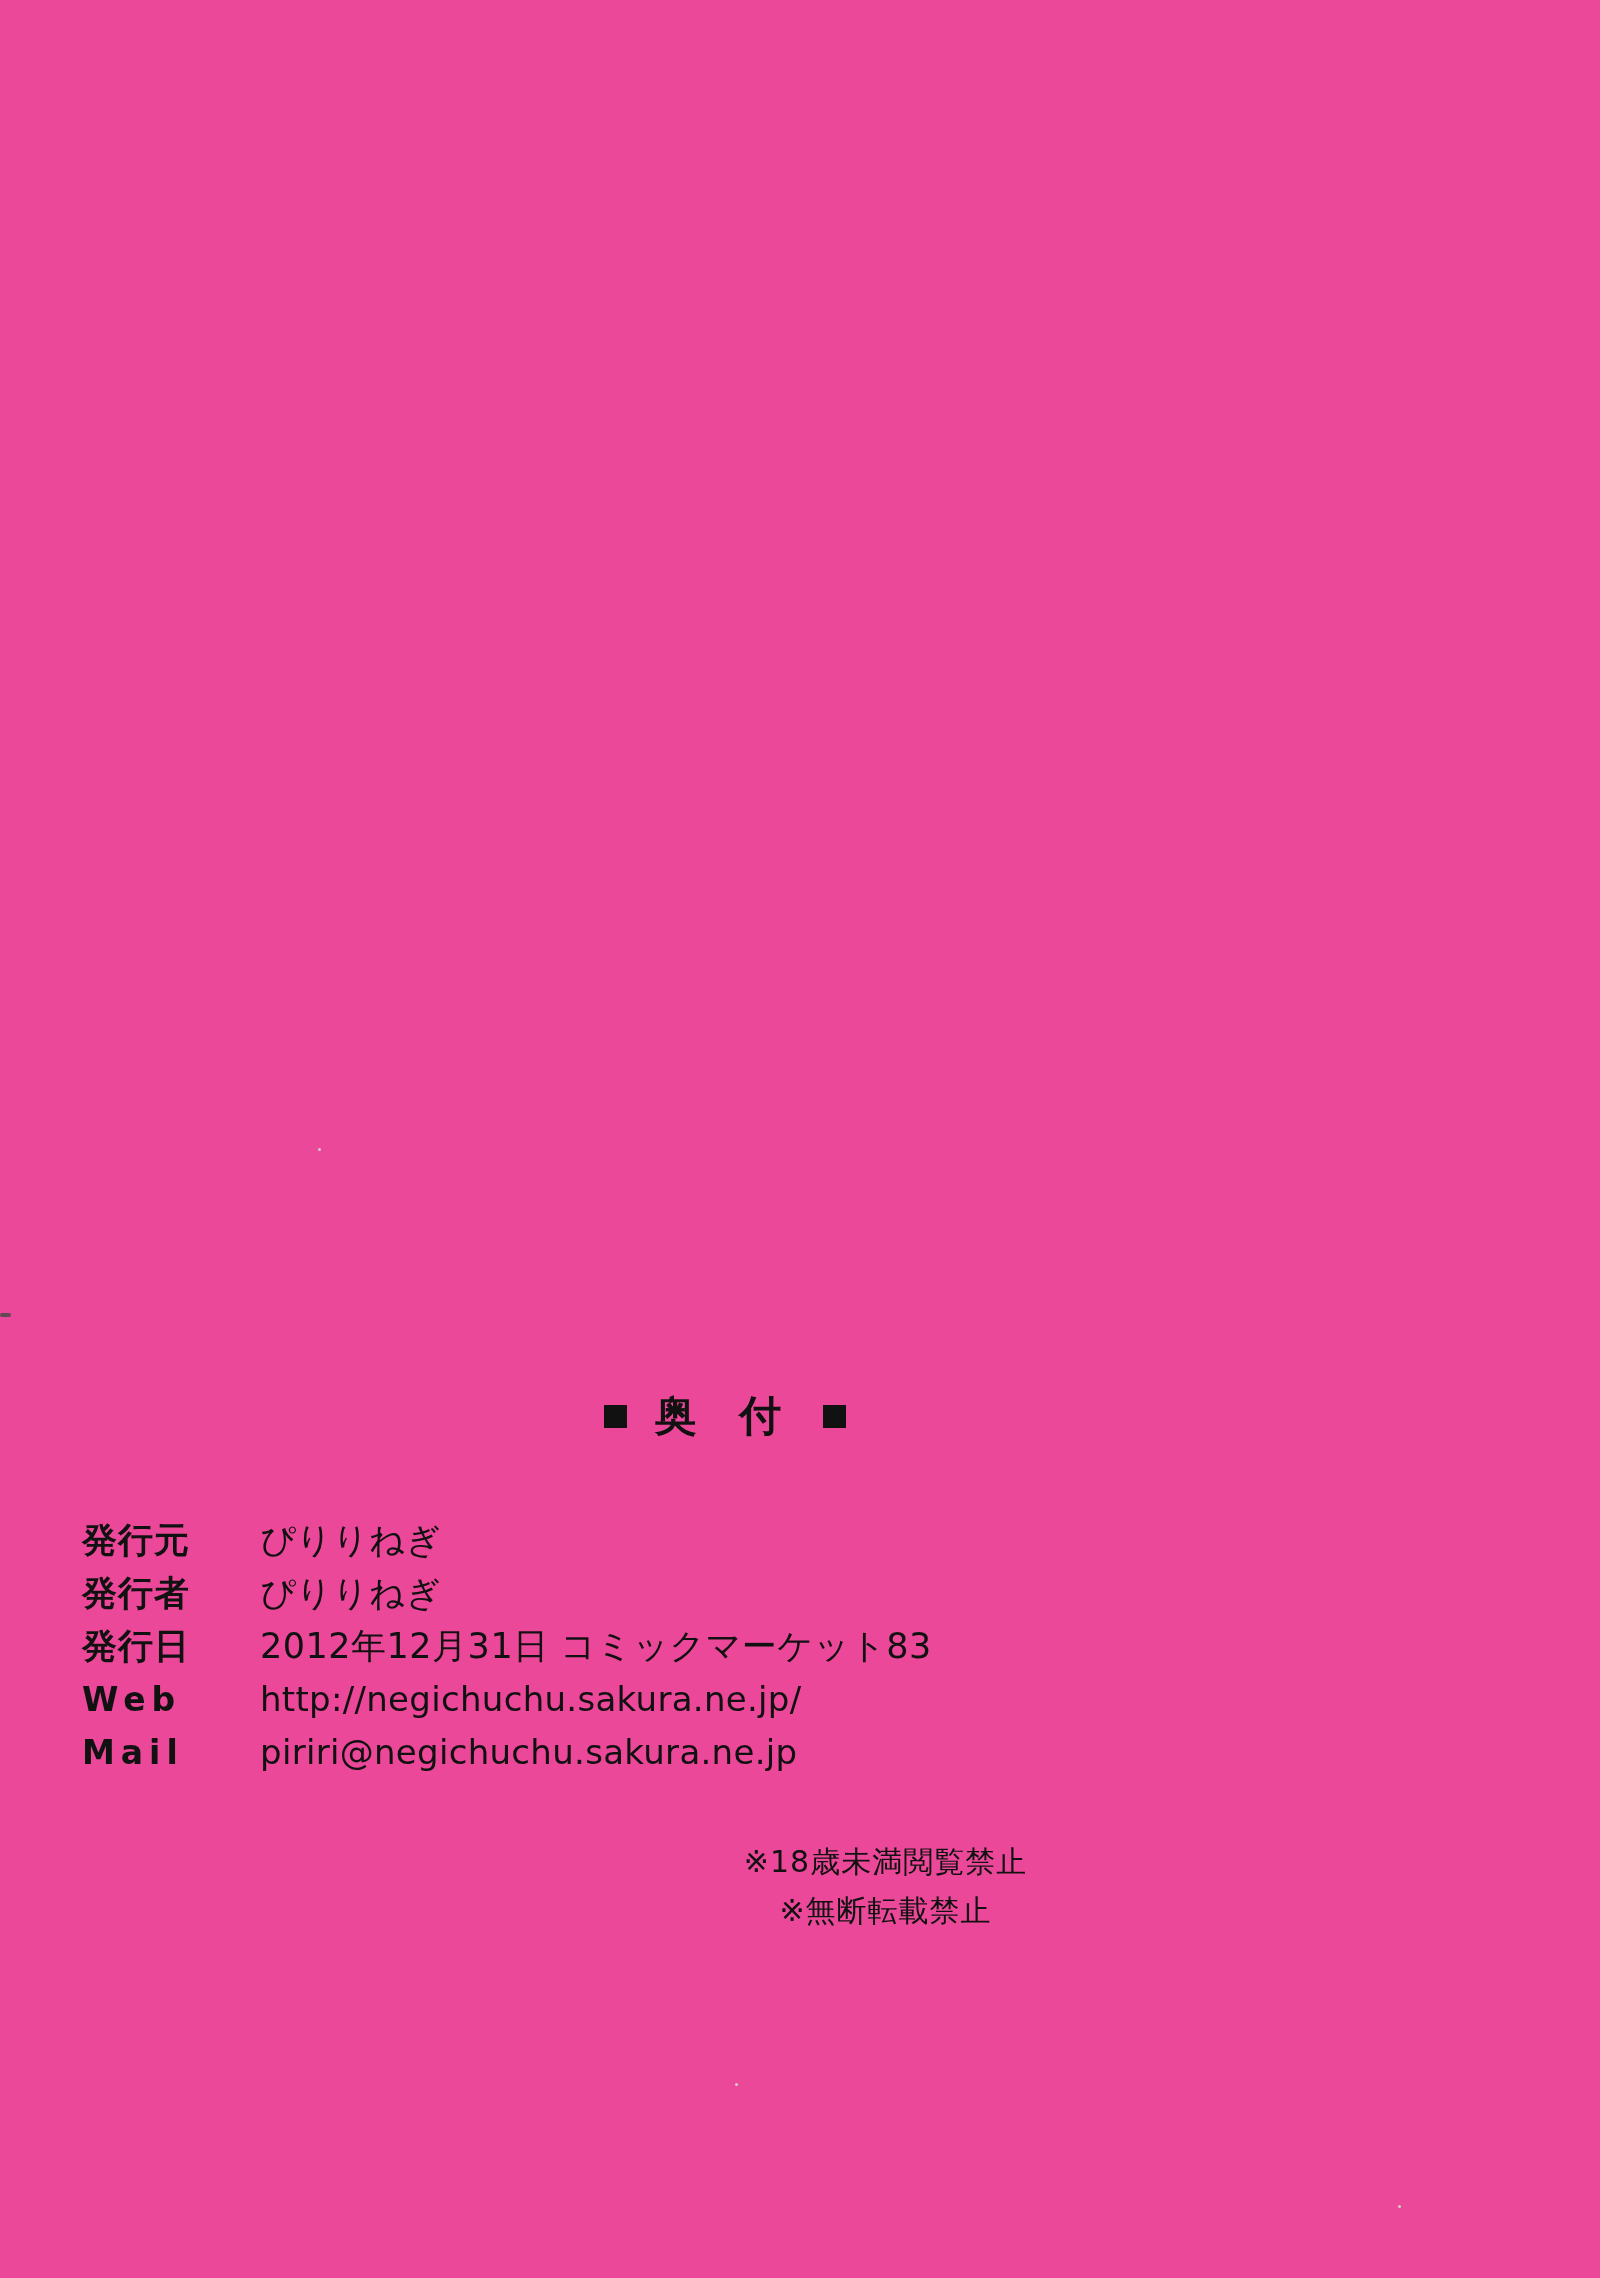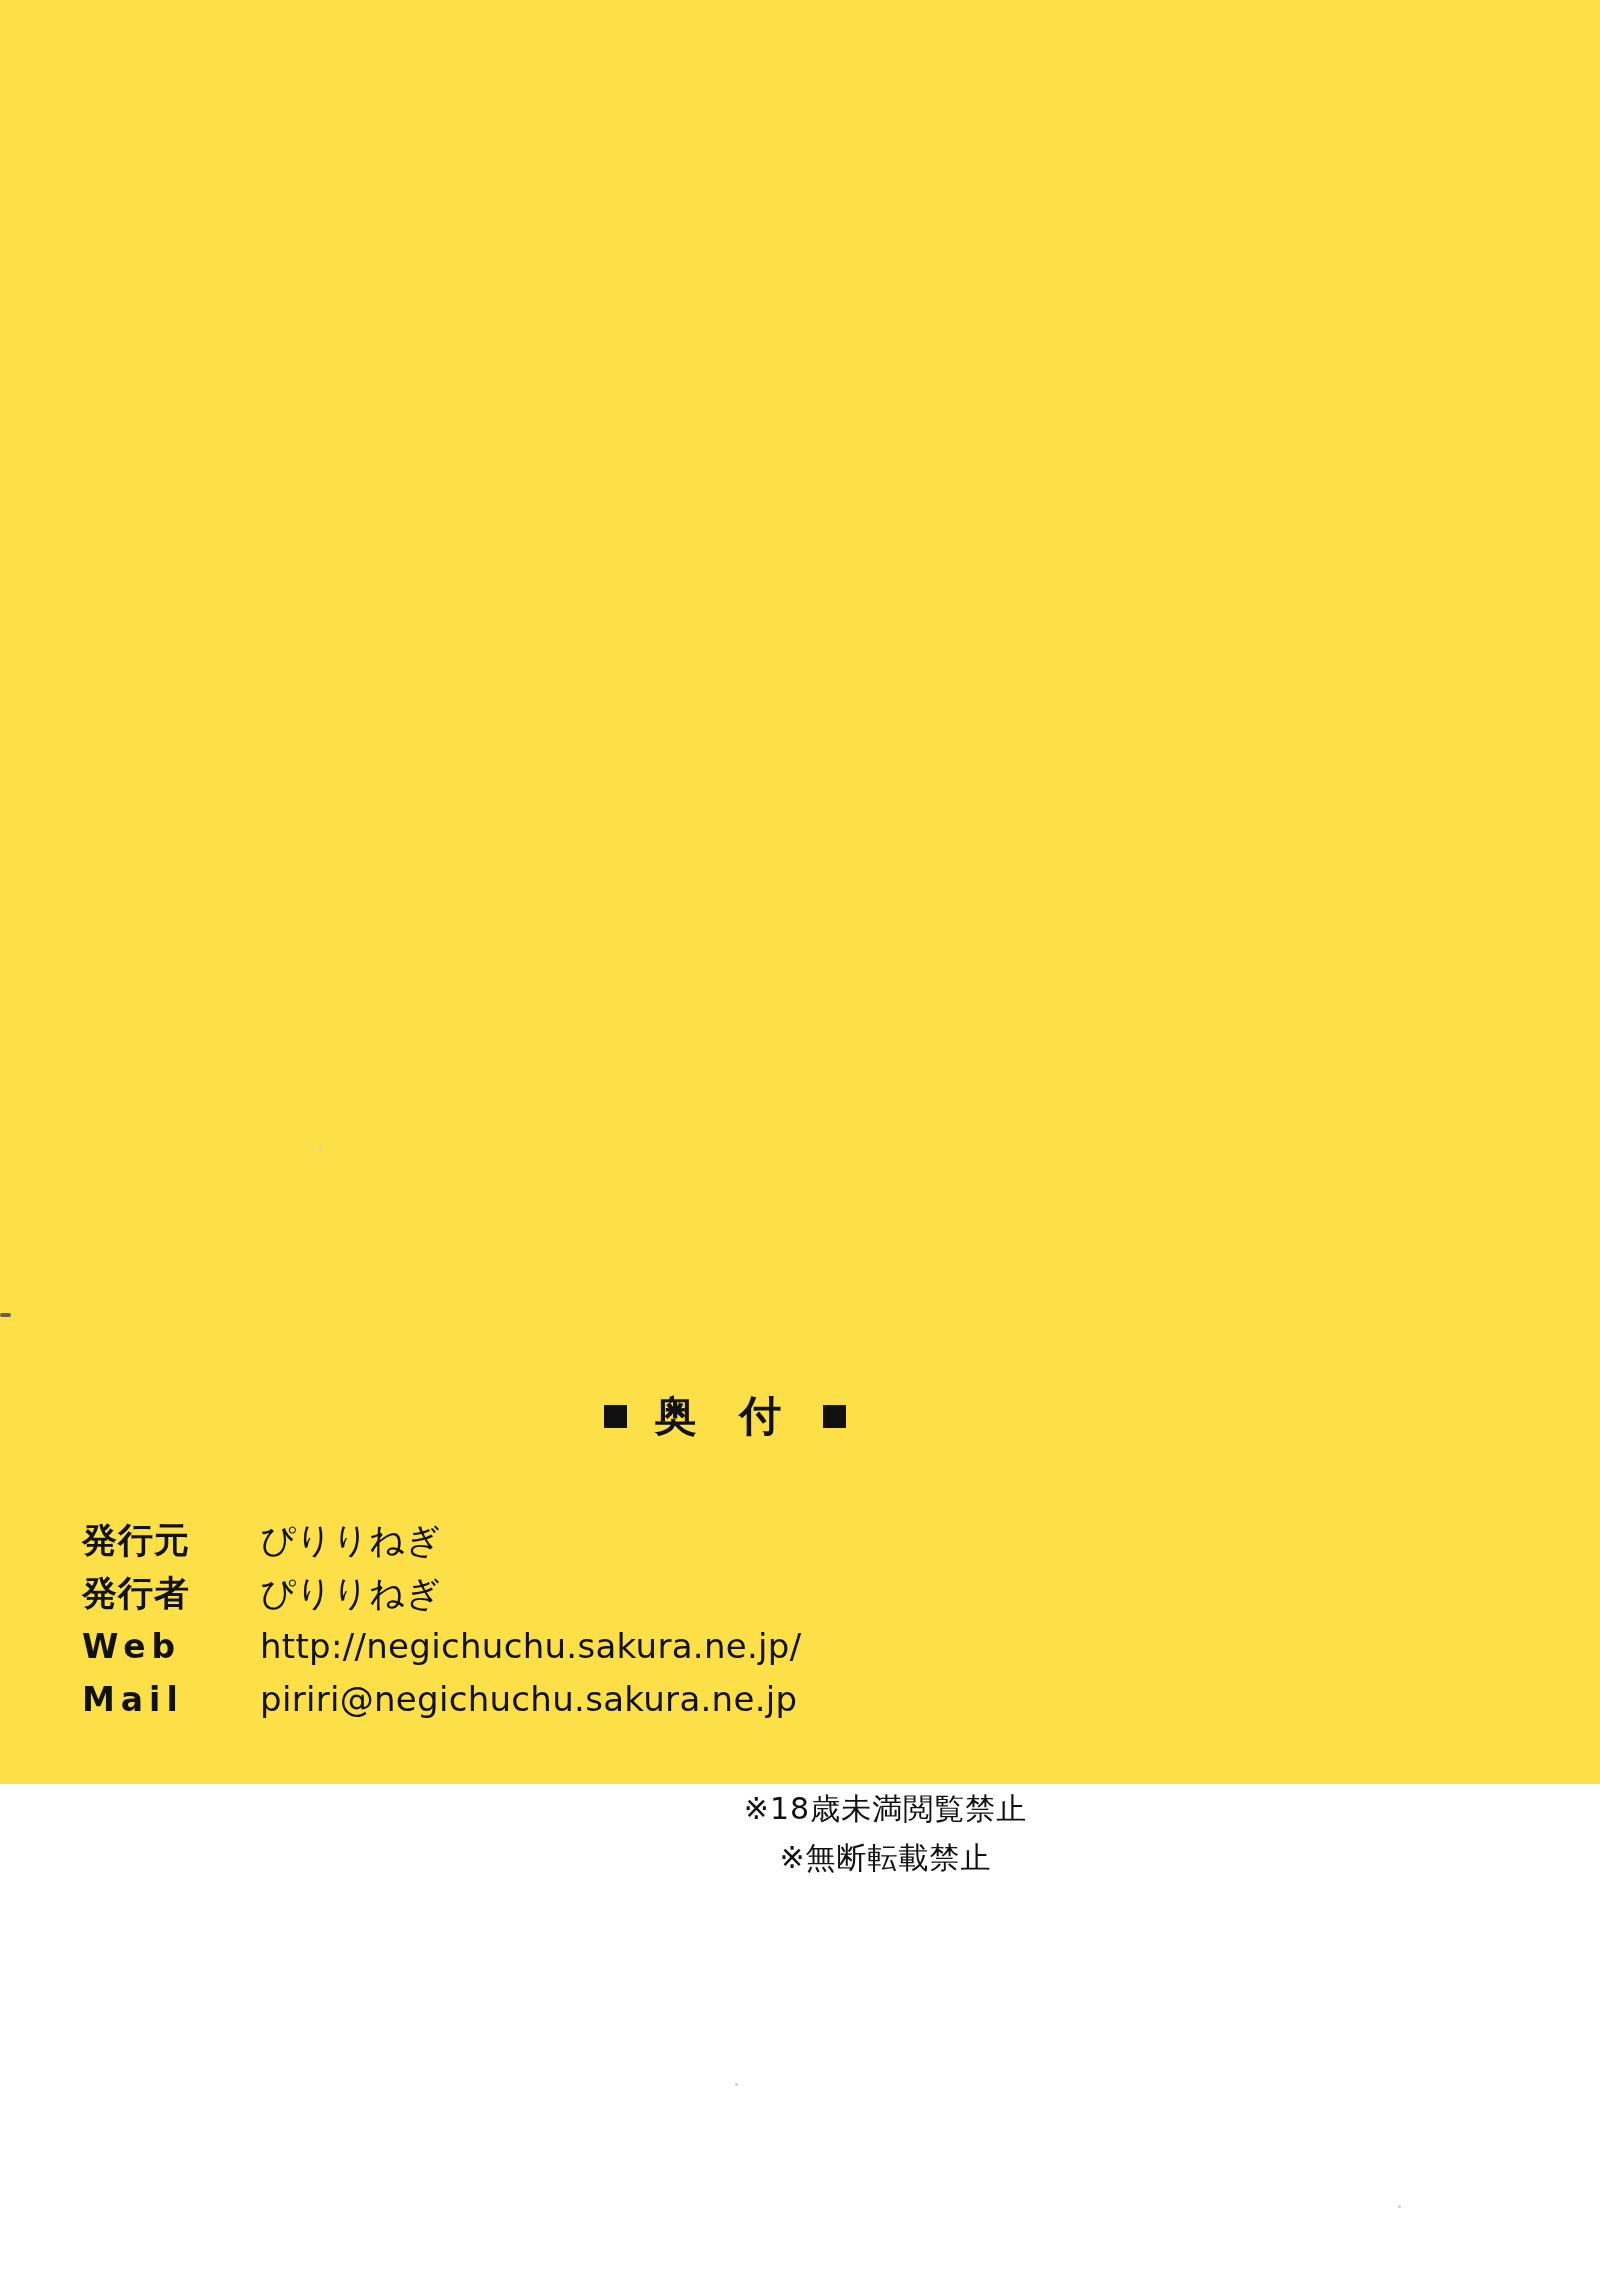--- a/index.html
+++ b/index.html
@@ -15,22 +15,22 @@
     color: #1a1a1a;
     overflow: hidden;
   }
 
   
   #page {
     position: absolute;
     left: 0;
     top: 0;
     width: 1600px;
-    height: 1784px;
-    background: #fde047;
+    height: 2278px;
+    background: #ec4899;
   }
 
   
   .scan-mark {
     position: absolute;
     left: 0px;
     top: 1313px;
     width: 11px;
     height: 4px;
     background: #4a4a4a;
@@ -142,20 +142,24 @@
       <tbody>
         <tr>
           <td class="lbl">発行元</td>
           <td class="val">ぴりりねぎ</td>
         </tr>
         <tr>
           <td class="lbl">発行者</td>
           <td class="val">ぴりりねぎ</td>
         </tr>
         <tr>
+          <td class="lbl">発行日</td>
+          <td class="val">2012年12月31日 コミックマーケット83</td>
+        </tr>
+        <tr>
           <td class="lbl latin">Web</td>
           <td class="val latin">http://negichuchu.sakura.ne.jp/</td>
         </tr>
         <tr>
           <td class="lbl latin">Mail</td>
           <td class="val latin">piriri@negichuchu.sakura.ne.jp</td>
         </tr>
       </tbody>
     </table>
 

